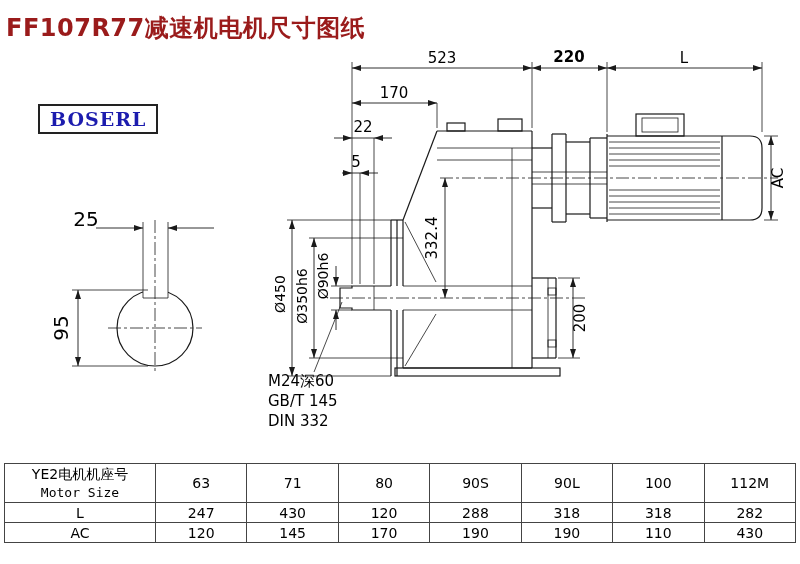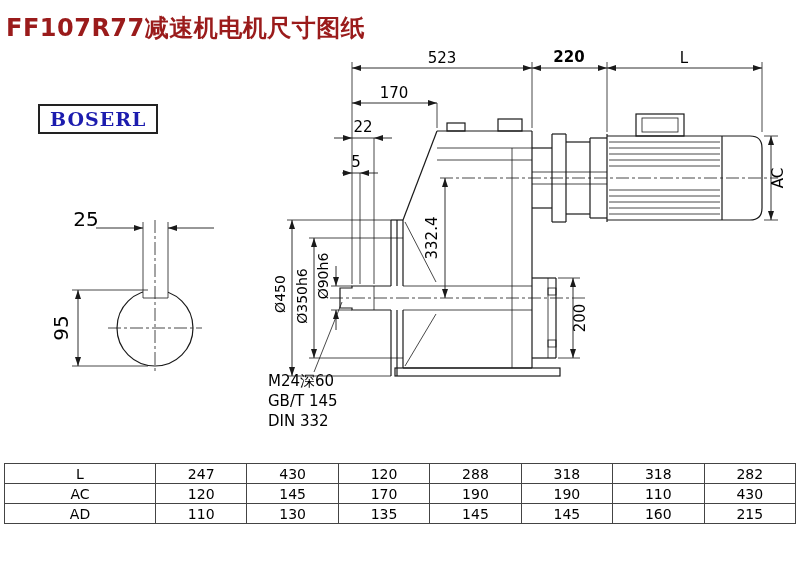--- a/index.html
+++ b/index.html
@@ -200,46 +200,49 @@
       <line class="tn" x1="331" y1="250" x2="352" y2="250"></line>
       <line class="tn" x1="331" y1="274" x2="352" y2="274"></line>
       <line class="dm" x1="336" y1="230" x2="336" y2="250" marker-end="url(#arr)"></line>
       <line class="dm" x1="336" y1="274" x2="336" y2="294" marker-start="url(#arr)"></line>
       <text class="dtx sm" x="328" y="240" text-anchor="middle" transform="rotate(-90 328 240)">Ø90h6</text>
     </g>
   </svg>
 
   <table class="spec-table">
     <tbody>
+        <tr class="hdr">
+      <td class="c0">
+        <div class="hdr-cn">YE2电机机座号</div>
+        <div class="hdr-en">Motor Size</div>
+      </td>
+      <td>63</td>
+      <td>71</td>
+      <td>80</td>
+      <td>90S</td>
+      <td>90L</td>
+      <td>100</td>
+      <td>112M</td>
+    </tr>
     <tr>
       <td class="c0">L</td>
       <td>247</td>
       <td>430</td>
       <td>120</td>
       <td>288</td>
       <td>318</td>
       <td>318</td>
       <td>282</td>
     </tr>
     <tr>
       <td class="c0">AC</td>
       <td>120</td>
       <td>145</td>
       <td>170</td>
       <td>190</td>
       <td>190</td>
       <td>110</td>
       <td>430</td>
     </tr>
-    <tr>
-      <td class="c0">AD</td>
-      <td>110</td>
-      <td>130</td>
-      <td>135</td>
-      <td>145</td>
-      <td>145</td>
-      <td>160</td>
-      <td>215</td>
-    </tr>
   </tbody>
     </table>
 
 </div>
 
 </body></html>

